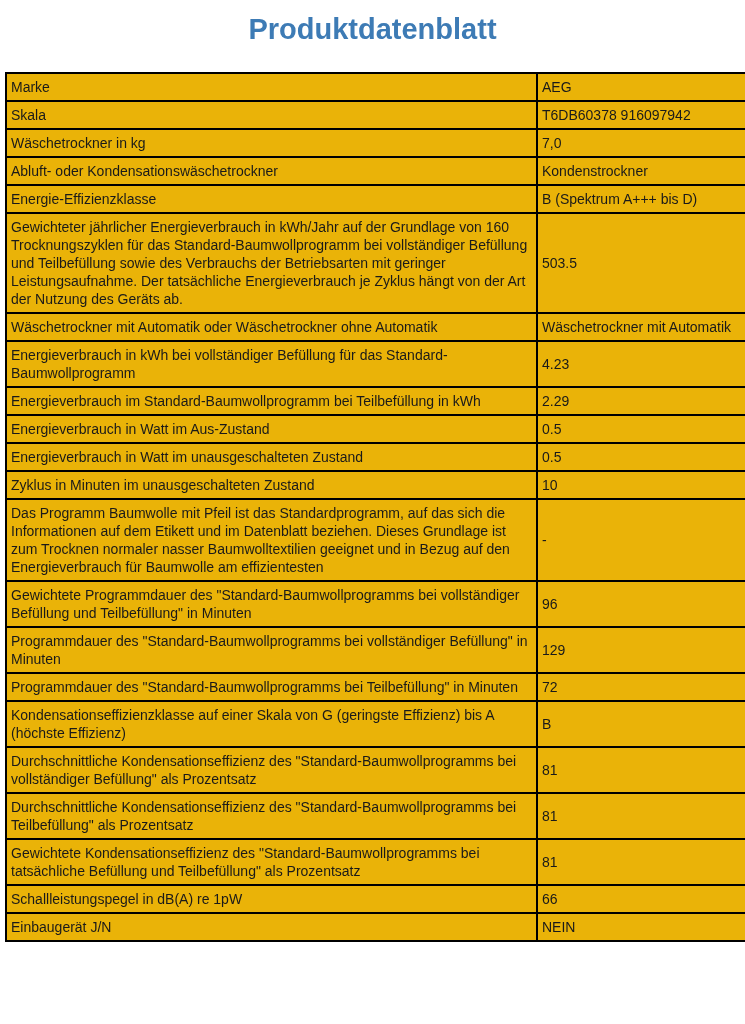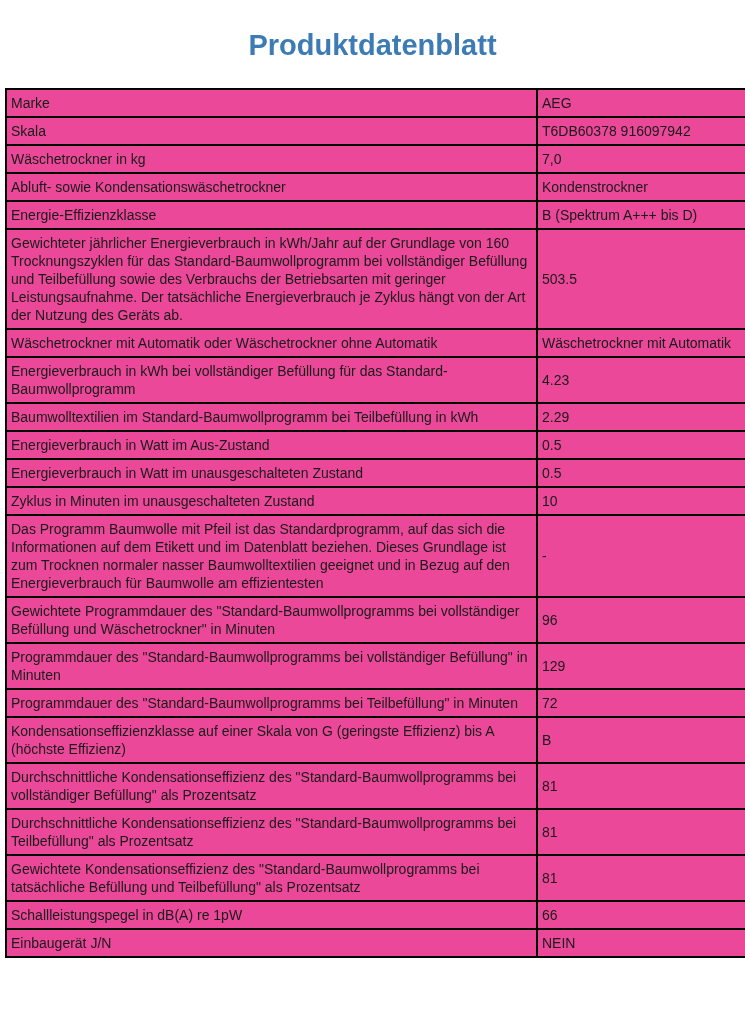--- a/index.html
+++ b/index.html
@@ -8,21 +8,21 @@
     background: #ffffff;
   }
   body {
     width: 745px;
     height: 1024px;
     font-family: "Liberation Sans", sans-serif;
     color: #1a1a1a;
     overflow: hidden;
   }
   .page-title {
-    margin: 16px;
+    margin: 0;
     padding-top: 13px;
     height: 32px;
     text-align: center;
     font-size: 29px;
     font-weight: bold;
     color: #3d7bb5;
     letter-spacing: 0px;
     font-family: "Liberation Sans", sans-serif;
   }
   table.datasheet {
@@ -33,21 +33,21 @@
     border: 2px solid #000000;
   }
   table.datasheet td {
     border: 2px solid #000000;
     padding: 4px 4px;
     font-size: 14px;
     line-height: 18px;
     vertical-align: middle;
     word-wrap: break-word;
     color: #1a1a1a;
-    background: #ec4899;
+    background: #eab308;
   }
   td.cell-label { width: 521px; }
   td.cell-value { width: 206px; }
 </style>
 </head>
 <body>
 
 <h1 class="page-title">Produktdatenblatt</h1>
 
 <table class="datasheet">
@@ -58,61 +58,61 @@
     </tr>
     <tr>
       <td class="cell-label">Skala</td>
       <td class="cell-value">T6DB60378 916097942</td>
     </tr>
     <tr>
       <td class="cell-label">Wäschetrockner in kg</td>
       <td class="cell-value">7,0</td>
     </tr>
     <tr>
-      <td class="cell-label">Abluft- sowie Kondensationswäschetrockner</td>
+      <td class="cell-label">Abluft- oder Kondensationswäschetrockner</td>
       <td class="cell-value">Kondenstrockner</td>
     </tr>
     <tr>
       <td class="cell-label">Energie-Effizienzklasse</td>
       <td class="cell-value">B (Spektrum A+++ bis D)</td>
     </tr>
     <tr>
       <td class="cell-label">Gewichteter jährlicher Energieverbrauch in kWh/Jahr auf der Grundlage von 160 Trocknungszyklen für das Standard-Baumwollprogramm bei vollständiger Befüllung und Teilbefüllung sowie des Verbrauchs der Betriebsarten mit geringer Leistungsaufnahme. Der tatsächliche Energieverbrauch je Zyklus hängt von der Art der Nutzung des Geräts ab.</td>
       <td class="cell-value">503.5</td>
     </tr>
     <tr>
       <td class="cell-label">Wäschetrockner mit Automatik oder Wäschetrockner ohne Automatik</td>
       <td class="cell-value">Wäschetrockner mit Automatik</td>
     </tr>
     <tr>
       <td class="cell-label">Energieverbrauch in kWh bei vollständiger Befüllung für das Standard-Baumwollprogramm</td>
       <td class="cell-value">4.23</td>
     </tr>
     <tr>
-      <td class="cell-label">Baumwolltextilien im Standard-Baumwollprogramm bei Teilbefüllung in kWh</td>
+      <td class="cell-label">Energieverbrauch im Standard-Baumwollprogramm bei Teilbefüllung in kWh</td>
       <td class="cell-value">2.29</td>
     </tr>
     <tr>
       <td class="cell-label">Energieverbrauch in Watt im Aus-Zustand</td>
       <td class="cell-value">0.5</td>
     </tr>
     <tr>
       <td class="cell-label">Energieverbrauch in Watt im unausgeschalteten Zustand</td>
       <td class="cell-value">0.5</td>
     </tr>
     <tr>
       <td class="cell-label">Zyklus in Minuten im unausgeschalteten Zustand</td>
       <td class="cell-value">10</td>
     </tr>
     <tr>
       <td class="cell-label">Das Programm Baumwolle mit Pfeil ist das Standardprogramm, auf das sich die Informationen auf dem Etikett und im Datenblatt beziehen. Dieses Grundlage ist zum Trocknen normaler nasser Baumwolltextilien geeignet und in Bezug auf den Energieverbrauch für Baumwolle am effizientesten</td>
       <td class="cell-value">-</td>
     </tr>
     <tr>
-      <td class="cell-label">Gewichtete Programmdauer des "Standard-Baumwollprogramms bei vollständiger Befüllung und Wäschetrockner" in Minuten</td>
+      <td class="cell-label">Gewichtete Programmdauer des "Standard-Baumwollprogramms bei vollständiger Befüllung und Teilbefüllung" in Minuten</td>
       <td class="cell-value">96</td>
     </tr>
     <tr>
       <td class="cell-label">Programmdauer des "Standard-Baumwollprogramms bei vollständiger Befüllung" in Minuten</td>
       <td class="cell-value">129</td>
     </tr>
     <tr>
       <td class="cell-label">Programmdauer des "Standard-Baumwollprogramms bei Teilbefüllung" in Minuten</td>
       <td class="cell-value">72</td>
     </tr>

